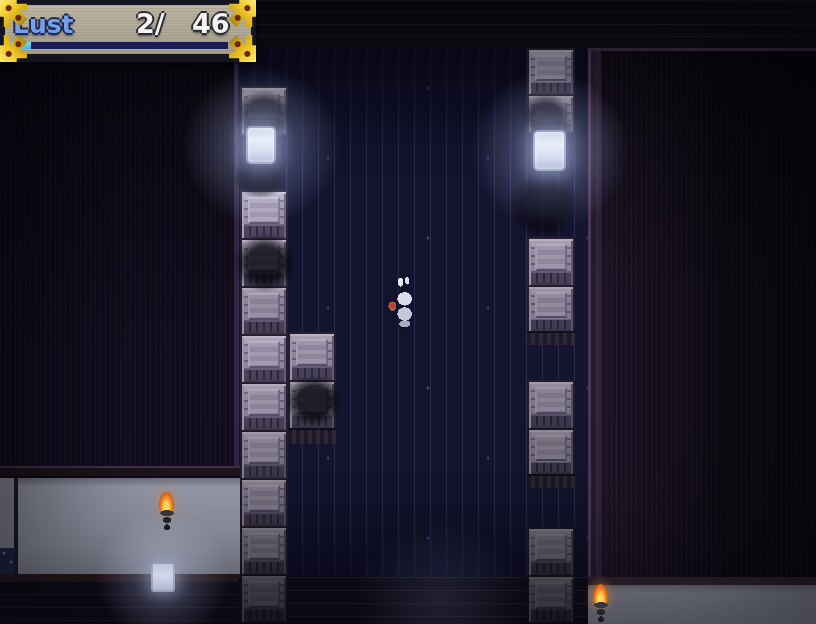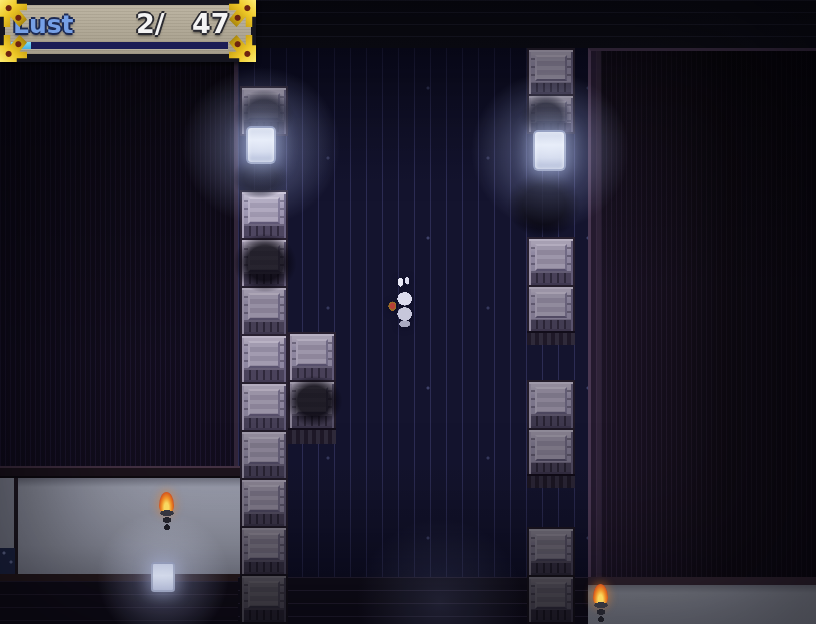--- a/index.html
+++ b/index.html
@@ -183,21 +183,21 @@
       <div class="torch" style="left: 155px; top: 492px;"></div>
       <div class="torch" style="left: 589px; top: 584px;"></div>
       <div class="player" style="left: 387px; top: 276px;"></div>
     </div>
   <div class="vignette"></div>
 
   <div class="hud">
     <div class="hud-panel">
       <span class="hud-label">Lust</span>
       <span class="hud-num hud-cur">2/</span>
-      <span class="hud-num hud-max">47</span>
+      <span class="hud-num hud-max">46</span>
       <div class="gauge">
         <div class="gauge-fill" style="width: 9%; background: linear-gradient(rgb(130, 218, 245) 0px, rgb(70, 178, 228) 100%);"></div>
       </div>
     </div>
     <div class="gc gc-tl"></div>
     <div class="gc gc-tr"></div>
     <div class="gc gc-bl"></div>
     <div class="gc gc-br"></div>
   </div>
 

